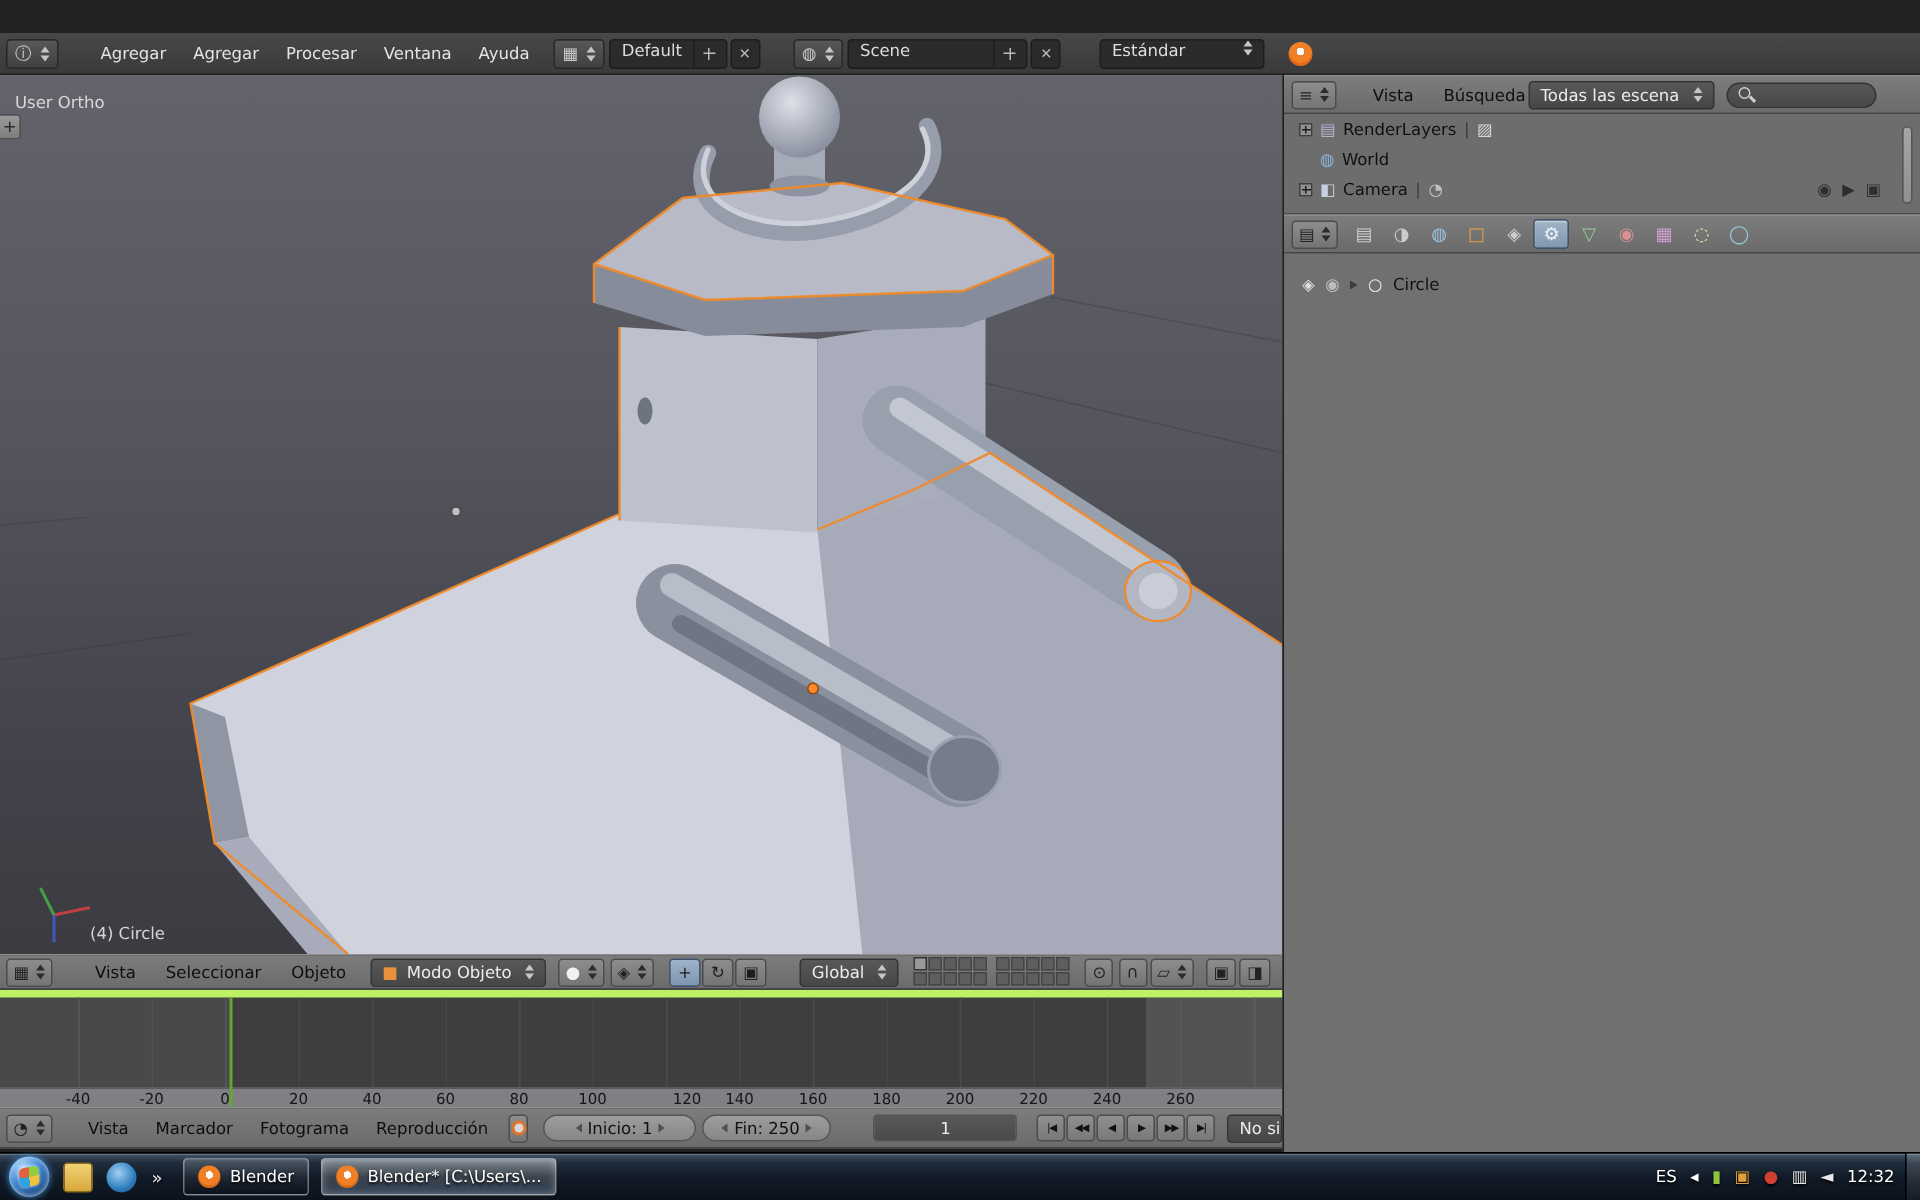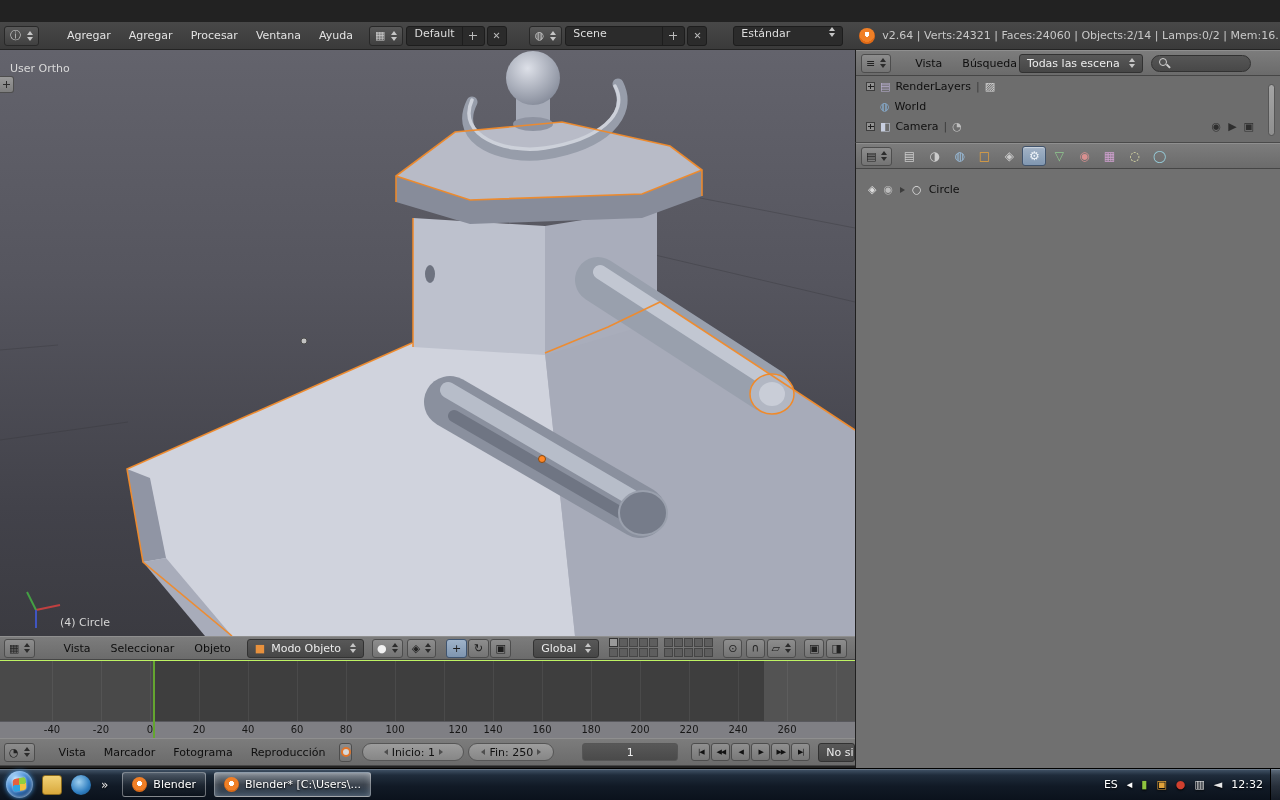--- a/index.html
+++ b/index.html
@@ -80,21 +80,21 @@
   .pbtn{width:19px;height:18px;background:linear-gradient(#909090,#787878);border:1px solid #4d4d4d;border-radius:3px;display:flex;align-items:center;justify-content:center;font-size:7px;color:#111;margin-left:1px;letter-spacing:-1px}
   .layers-widget{display:flex;flex-wrap:wrap;width:108px}
   .layer{width:9px;height:9px;background:#5e5e5e;border:1px solid #454545;margin:0 1px 1px 0}
   .layer.on{background:#999;border-color:#333}
   .layer:nth-child(5),.layer:nth-child(15){margin-right:6px}
 
   .vp-header{position:absolute;left:0;top:636px;width:855px;height:24px}
   .vp-header .hmenus{display:flex;gap:16px;margin-left:26px}
 
   
-  .timeline{position:absolute;left:0;top:660px;width:855px;height:78px;background:#3e3e3e;border-top:1px solid #bef264;overflow:hidden}
+  .timeline{position:absolute;left:0;top:660px;width:855px;height:78px;background:#3e3e3e;border-top:5px solid #bef264;overflow:hidden}
   .tl-grid{position:absolute;left:0;top:0;width:855px;height:60px;background:repeating-linear-gradient(90deg,transparent 0 48px,#4a4a4a 48px 49px);background-position:4px 0}
   .tl-outside{position:absolute;top:0;height:78px;background:rgba(255,255,255,.06)}
   .tl-outside.right{background:rgba(255,255,255,.11)}
   .tl-ruler{position:absolute;left:0;top:60px;width:855px;height:18px;background:#7f7f84;border-top:1px solid #59595e}
   .tick{position:absolute;top:2px;transform:translateX(-50%);font-size:10px;color:#161616}
   .tl-cursor{position:absolute;top:0;width:2px;height:78px;background:var(--tl-green,#64a630)}
   .tl-header{position:absolute;left:0;top:738px;width:855px;height:28px;overflow:hidden}
   .tl-header .hmenus{display:flex;gap:14px;margin-left:22px}
   .recbtn{width:20px;height:19px;background:linear-gradient(#8d8d8d,#747474);border:1px solid #4d4d4d;border-radius:3px;display:flex;align-items:center;justify-content:center}
   .recdot{width:10px;height:10px;border-radius:50%;border:2.5px solid #e0742a;background:#d8d8d8}
@@ -198,21 +198,20 @@
         <span class="xsm"></span>
       </div>
     <div class="dfield" style="margin-left:26px;min-width:110px">
       <span>Estándar</span>
       <span class="ud" style="margin-left:auto">
           <i class="up"></i>
           <i class="dn"></i>
         </span>
     </div>
     <span class="blogo" style="margin-left:16px"></span>
-    <span class="stats">v2.64 | Verts:24321 | Faces:24060 | Objects:2/14 | Lamps:0/2 | Mem:16.</span>
   </div>
 
   <div class="viewport">
     <svg width="855" height="586" viewBox="0 0 855 586">
       <defs>
         <radialGradient id="sph" cx="40%" cy="32%" r="78%">
           <stop offset="0" stop-color="#dde0e8"></stop>
             <stop offset="0.55" stop-color="#a9aeba"></stop>
             <stop offset="1" stop-color="#7e8493"></stop>
         </radialGradient>

